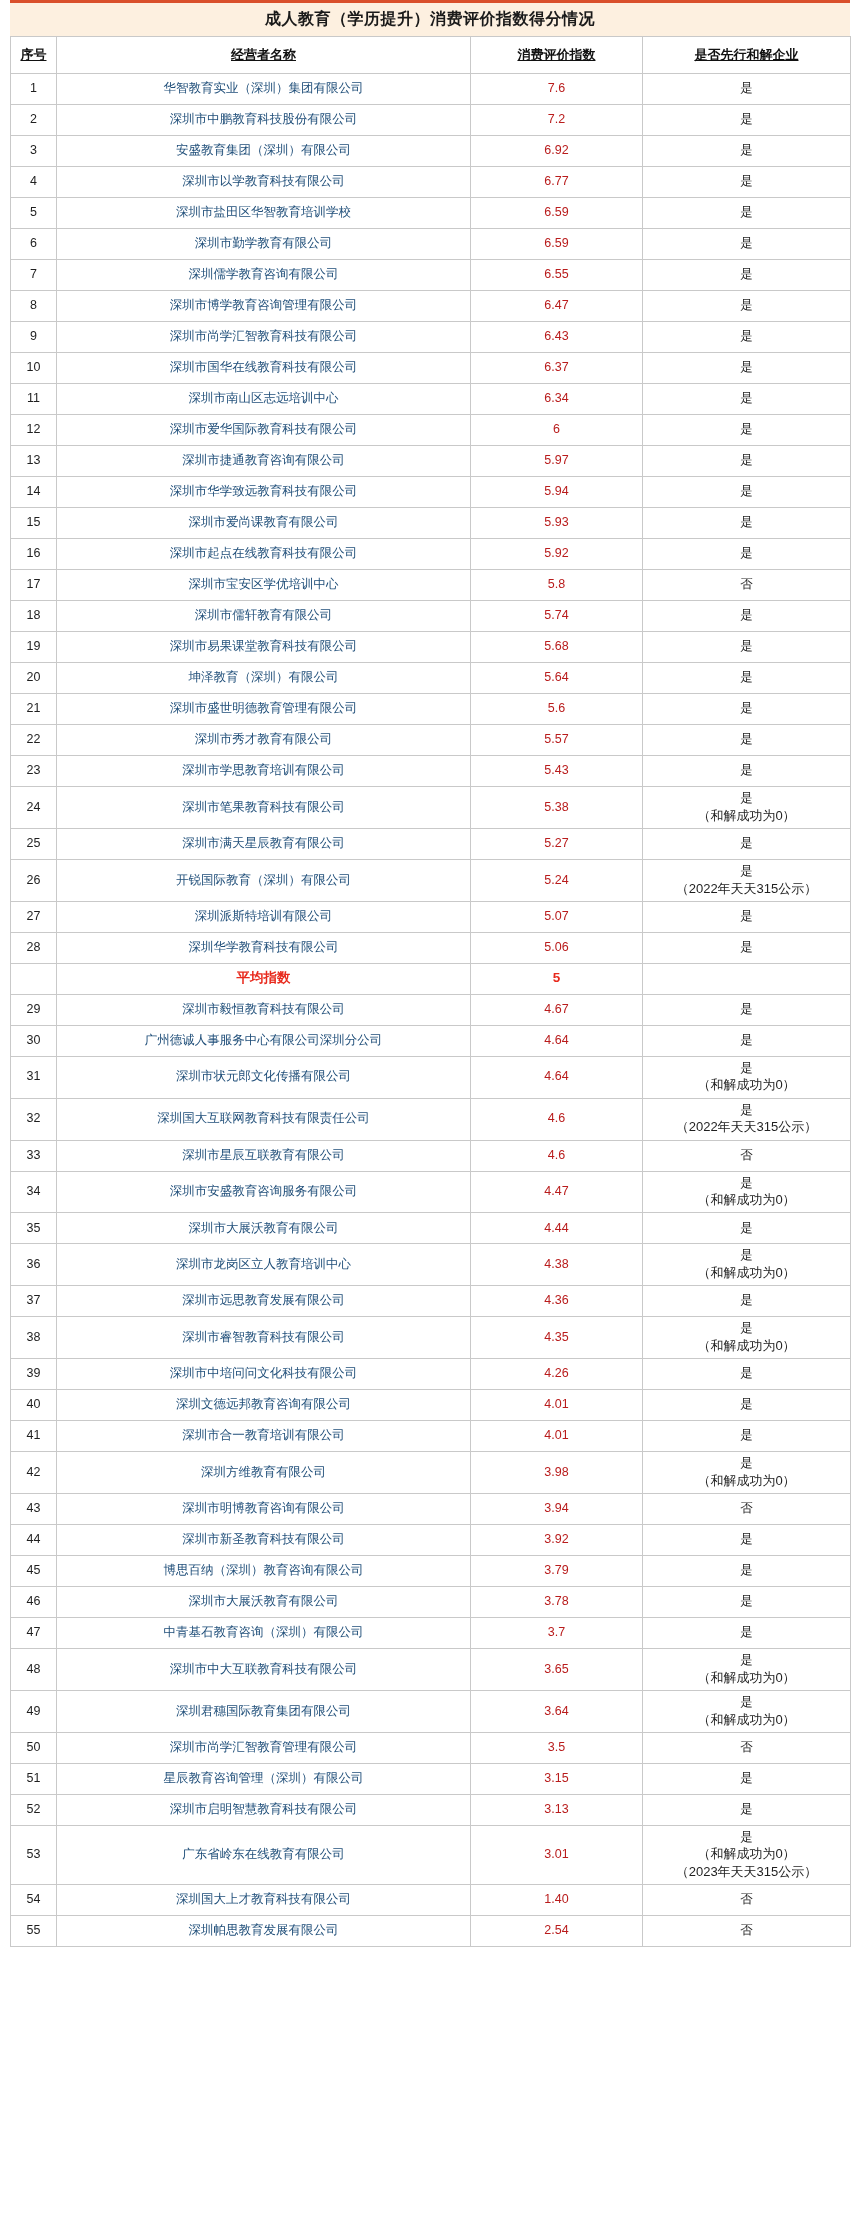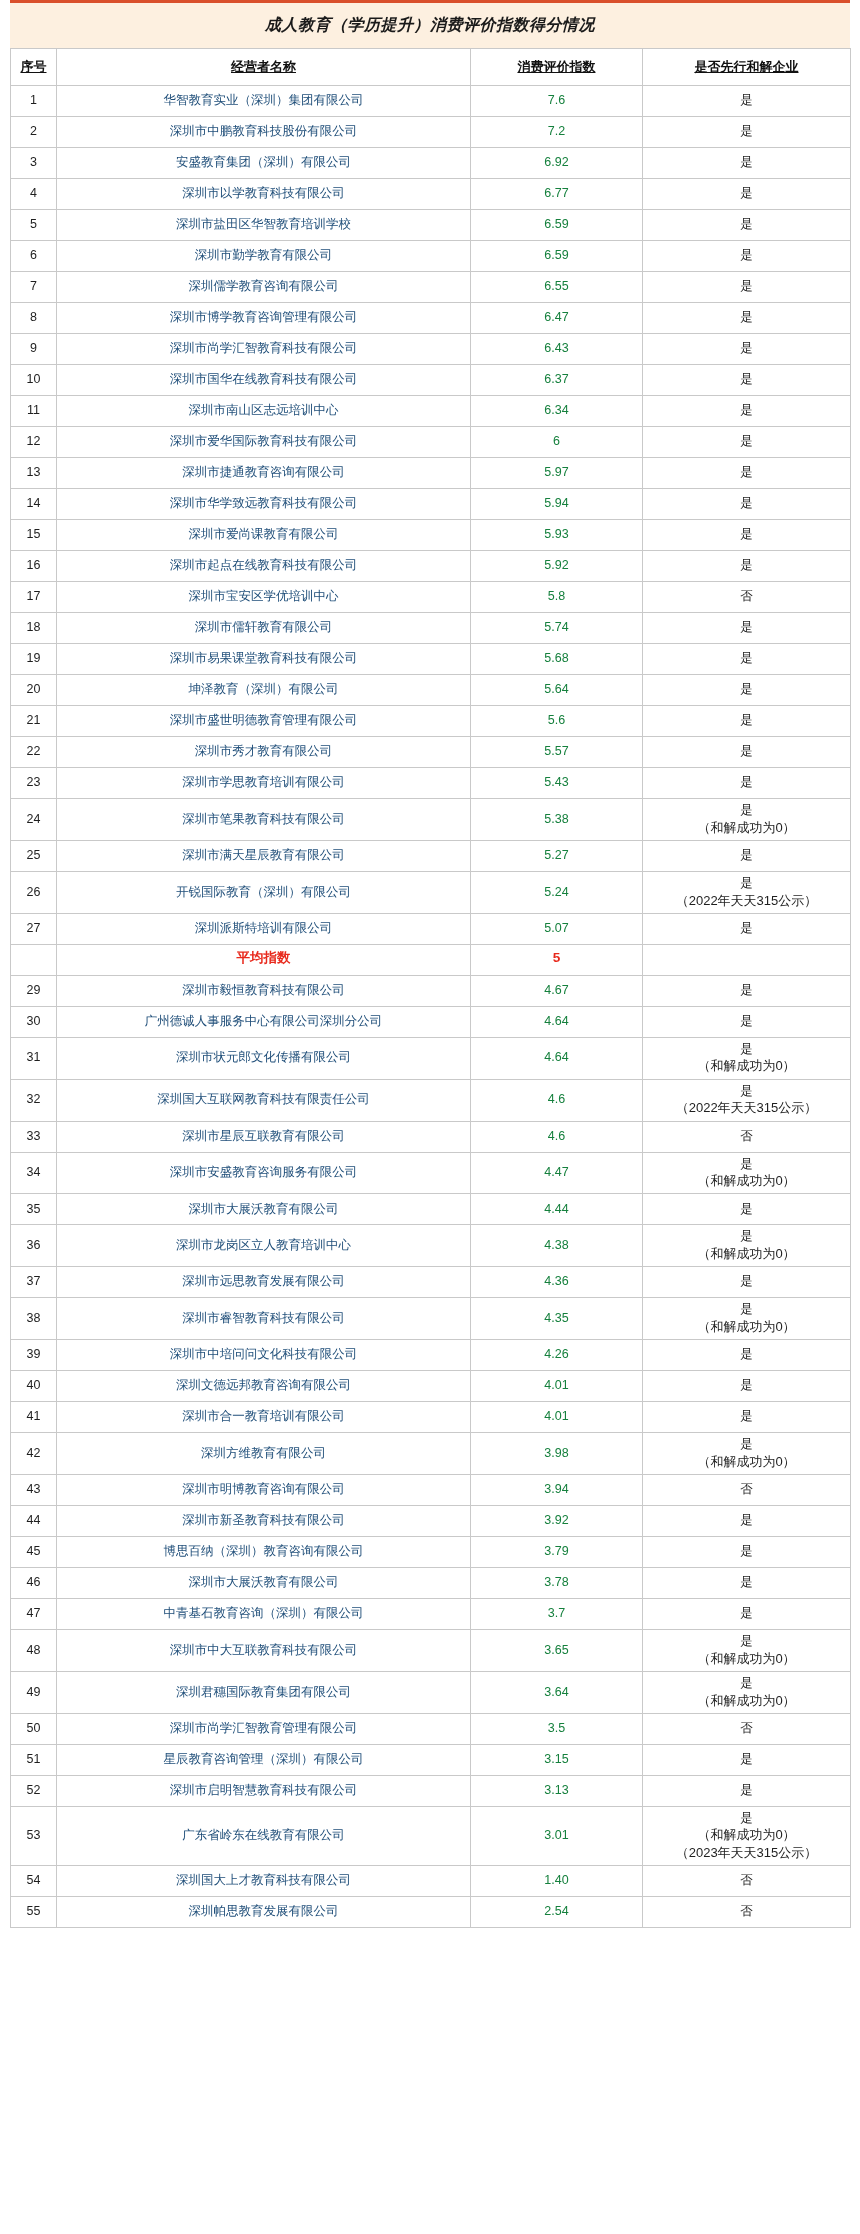--- a/index.html
+++ b/index.html
@@ -14,27 +14,26 @@
   }
   .page {
     width: 860px;
     box-sizing: border-box;
     padding: 0 10px;
   }
   .title-bar {
     box-sizing: border-box;
     width: 840px;
     margin: 0 auto;
-    height: 48px;
+    height: 36px;
     background: #fdf0e0;
     border-top: 3px solid #d94f2b;
     display: flex;
     align-items: center;
     justify-content: center;
-    font-style: italic;
   }
   .title-bar .title-text {
     font-size: 16px;
     font-weight: bold;
     color: #1a1a1a;
     letter-spacing: 0.5px;
   }
   table.grid {
     width: 840px;
     margin: 0 auto;
@@ -63,38 +62,37 @@
     text-decoration: underline;
   }
   table.grid tbody td {
     height: 22px;
     color: #1f4e79;
   }
   table.grid tbody td.idx {
     color: #1f1f1f;
   }
   table.grid tbody td.score {
-    color: #15803d;
+    color: #b91c1c;
     text-align: center;
   }
   table.grid tbody td.flag {
     color: #1f1f1f;
   }
   .sub {
     display: block;
     font-size: 13px;
     color: #1f1f1f;
     margin-top: 1px;
   }
   tr.avg td {
     color: #e8291c !important;
     font-weight: bold;
     font-size: 13.5px;
     height: 26px;
-    font-family: Liberation Mono, monospace;
   }
   tr.avg td.idx { color: #e8291c !important; }
 </style>
 </head>
 <body>
 
 <div class="page">
 
   <div class="title-bar">
     <span class="title-text">成人教育（学历提升）消费评价指数得分情况</span>
@@ -271,20 +269,26 @@
           <td class="name">开锐国际教育（深圳）有限公司</td>
           <td class="score">5.24</td>
           <td class="flag"><span>是</span><span class="sub">（2022年天天315公示）</span></td>
         </tr>
         <tr>
           <td class="idx">27</td>
           <td class="name">深圳派斯特培训有限公司</td>
           <td class="score">5.07</td>
           <td class="flag"><span>是</span></td>
         </tr>
+        <tr>
+          <td class="idx">28</td>
+          <td class="name">深圳华学教育科技有限公司</td>
+          <td class="score">5.06</td>
+          <td class="flag"><span>是</span></td>
+        </tr>
         <tr class="avg">
           <td class="idx"></td>
           <td>平均指数</td>
           <td>5</td>
           <td></td>
         </tr>
         <tr>
           <td class="idx">29</td>
           <td class="name">深圳市毅恒教育科技有限公司</td>
           <td class="score">4.67</td>

